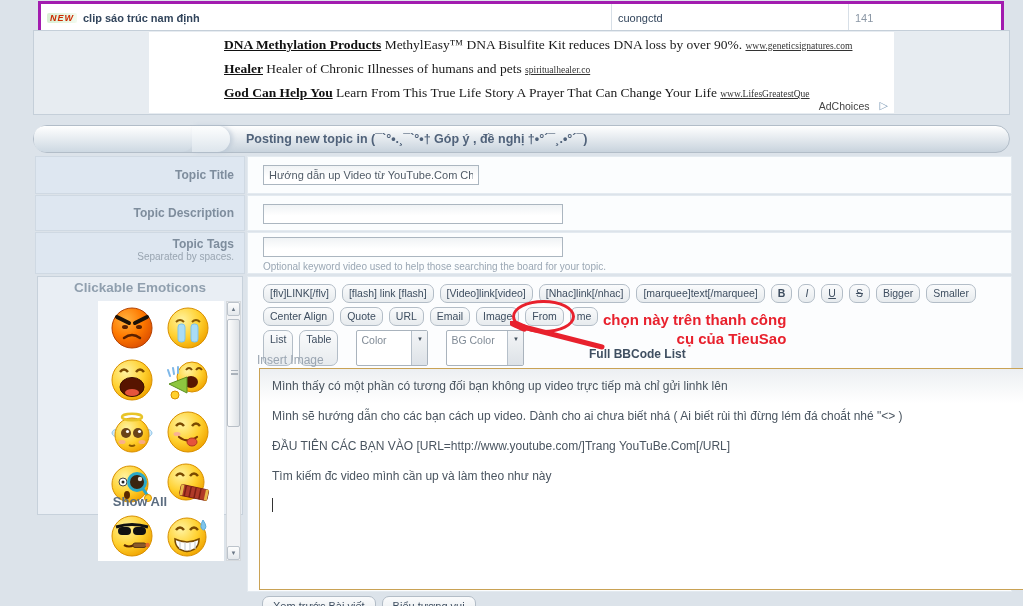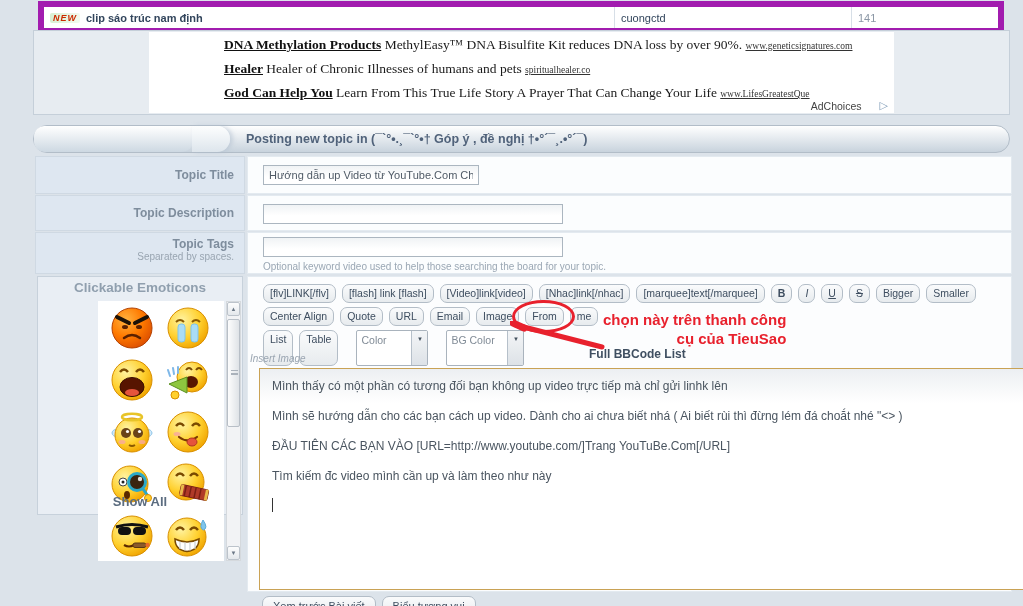--- a/index.html
+++ b/index.html
@@ -4,21 +4,21 @@
 <style>
   * { margin:0; padding:0; box-sizing:border-box; }
   html,body { background:#dce3ea; }
   #page {
     position:relative; width:1023px; height:606px; overflow:hidden;
     background:#dce3ea; font-family:"Liberation Sans", sans-serif;
   }
   
   #topbar {
     position:absolute; left:38px; top:1px; width:966px; height:33px;
-    background:#fff; border:6px solid #a21caf; display:flex; font-size:11px;
+    background:#fff; border:3px solid #a21caf; display:flex; font-size:11px;
   }
   .tb-cell { display:flex; align-items:center; padding:0 6px; overflow:hidden; white-space:nowrap; }
   .tb-c1 { width:570px; }
   .tb-c2 { width:237px; border-left:1px solid #d7dfe7; color:#32455c; }
   .tb-c3 { flex:1; border-left:1px solid #d7dfe7; color:#8b97a5; }
   .new-badge {
     font-size:9px; font-weight:bold; font-style:italic; color:#cc2a00; letter-spacing:1px;
     background:linear-gradient(90deg,#d8efd3,#f2faee); padding:0 3px; margin-right:6px;
     border-radius:2px;
   }
@@ -30,21 +30,21 @@
   }
   #adinner {
     position:absolute; left:115px; top:1px; width:745px; height:81px;
     background:#fff; font-family:"Liberation Serif", serif; padding:5px 0 0 75px;
   }
   .ad-row { font-size:13.5px; color:#1a1a1a; margin-bottom:8px; white-space:nowrap; }
   .ad-title { font-weight:bold; text-decoration:underline; color:#111; }
   .ad-url { font-size:9.5px; text-decoration:underline; color:#333; }
   #adchoices {
     position:absolute; right:6px; bottom:1px; font-family:"Liberation Sans",sans-serif;
-    font-size:10.5px; color:#444; display:flex; align-items:center; gap:18px;
+    font-size:10.5px; color:#444; display:flex; align-items:center; gap:10px;
   }
   .adch-icon { color:#7a98b5; font-size:11px; }
   
   #hdrbar {
     position:absolute; left:33px; top:125px; width:977px; height:28px;
     background:linear-gradient(#ffffff,#c8d3dd); border:1px solid #b2bdc8; border-radius:14px;
   }
   .hdr-left {
     position:absolute; left:0; top:0; width:160px; height:26px;
     background:linear-gradient(#ffffff,#cdd8e2); border-radius:13px 16px 16px 13px;
@@ -121,21 +121,21 @@
     content:''; position:absolute; left:-14px; right:-12px; top:-8px; bottom:-8px;
     border:3px solid #e8212d; border-radius:50%; pointer-events:none;
   }
   .sel { display:flex; width:72px; height:36px; background:#fff; border:1px solid #a9b3bd; border-radius:2px; margin-left:12px; cursor:pointer; }
   .sel-wide { width:78px; }
   .sel-text { flex:1; font-size:10.5px; color:#808b96; padding:3px 0 0 4px; overflow:hidden; }
   .sel-btn {
     width:16px; background:linear-gradient(#f3f5f7,#dde2e7); border-left:1px solid #b6c0ca;
     font-size:6px; color:#44525f; text-align:center; line-height:17px;
   }
-  #insert-image { position:absolute; left:2px; top:76px; font-size:10px; color:#9aa5b1;font-style:italic; }
+  #insert-image { position:absolute; left:9px; top:76px; font-size:12px; color:#9aa5b1; }
   #full-bbcode { position:absolute; left:341px; top:70px; font-size:12px; font-weight:bold; color:#3f4f61; }
   
   #anno { position:absolute; left:355px; top:33px; font-size:15px; font-weight:bold; color:#e8212d; line-height:19px; z-index:5;text-align:right; }
   #anno-l2 { margin-left:-3px; }
   #anno-arrow { position:absolute; left:262px; top:44px; z-index:4; }
   
   #bodybox {
     position:absolute; left:11px; top:91px; width:805px; height:222px;
     background:linear-gradient(#eceff2,#ffffff 34px); border:1px solid #c9a255;
     padding:9px 12px; font-size:12px; color:#4a5560; line-height:16px; overflow:hidden;

